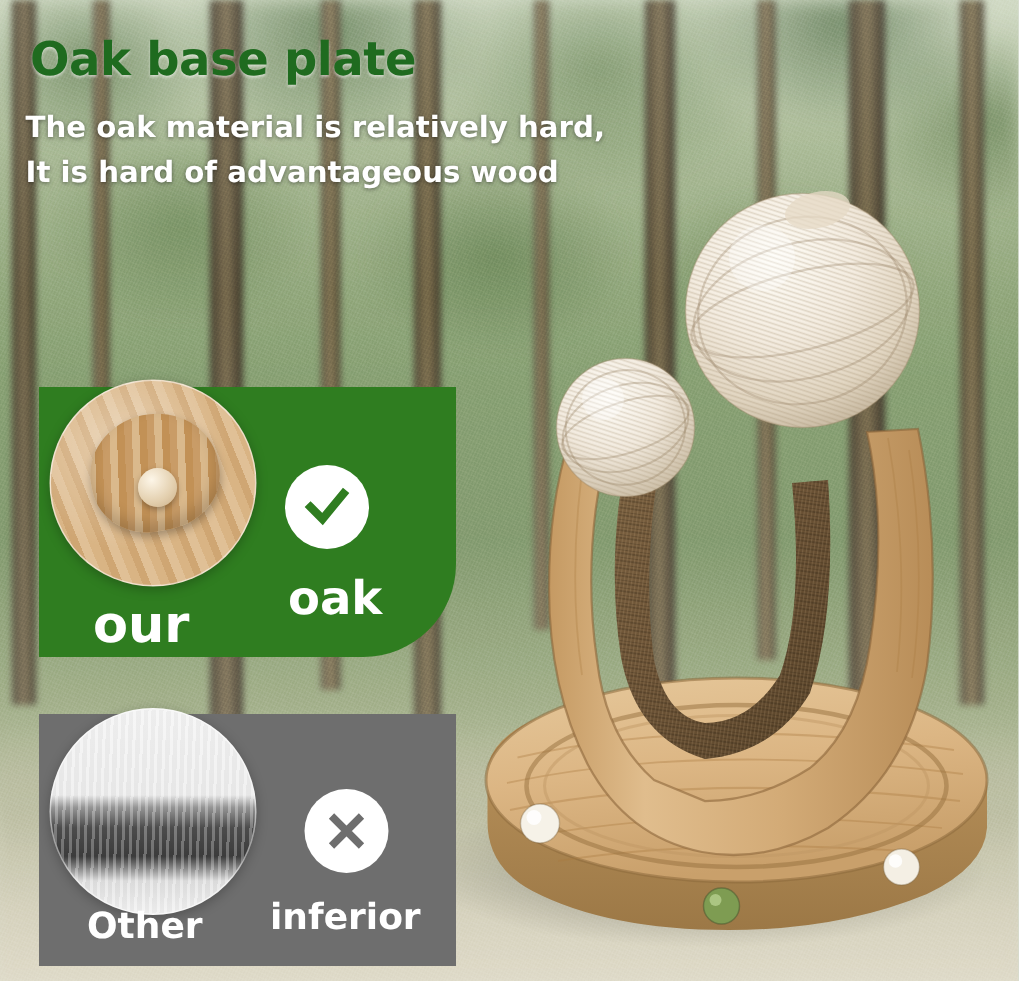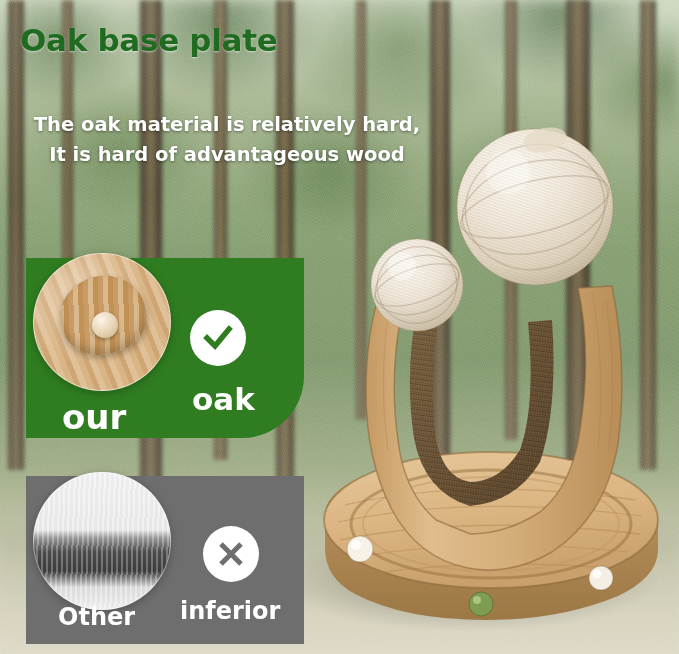--- a/index.html
+++ b/index.html
@@ -9,21 +9,20 @@
   }
   body {
     font-family: "Liberation Sans", sans-serif;
   }
   #scene {
     position: relative;
     width: 679px;
     height: 654px;
     overflow: hidden;
     background: #8a9a7a;
-    text-align: center;
   }
 
   
   .bg-base {
     position: absolute;
     inset: 0;
     background:
       linear-gradient(180deg, rgba(255,255,255,0.28) 0%, rgba(255,255,255,0.05) 14%, rgba(0,0,0,0.0) 40%),
       linear-gradient(180deg, #b9c7a6 0%, #9fb189 18%, #87a072 38%, #7d9668 55%, #9aa87f 72%, #c3c3a8 86%, #d8d4bd 100%);
   }
@@ -86,21 +85,20 @@
     position: absolute;
     left: 17px;
     top: 70px;
     width: 420px;
     font-size: 19.5px;
     line-height: 30px;
     font-weight: bold;
     color: #ffffff;
     text-shadow: 0 1px 3px rgba(0,0,0,0.45);
     font-family: "DejaVu Sans", sans-serif;
-    margin-top: 40px;
   }
 
   
   .card {
     position: absolute;
     overflow: hidden;
   }
   .card-our {
     left: 26px;
     top: 258px;

